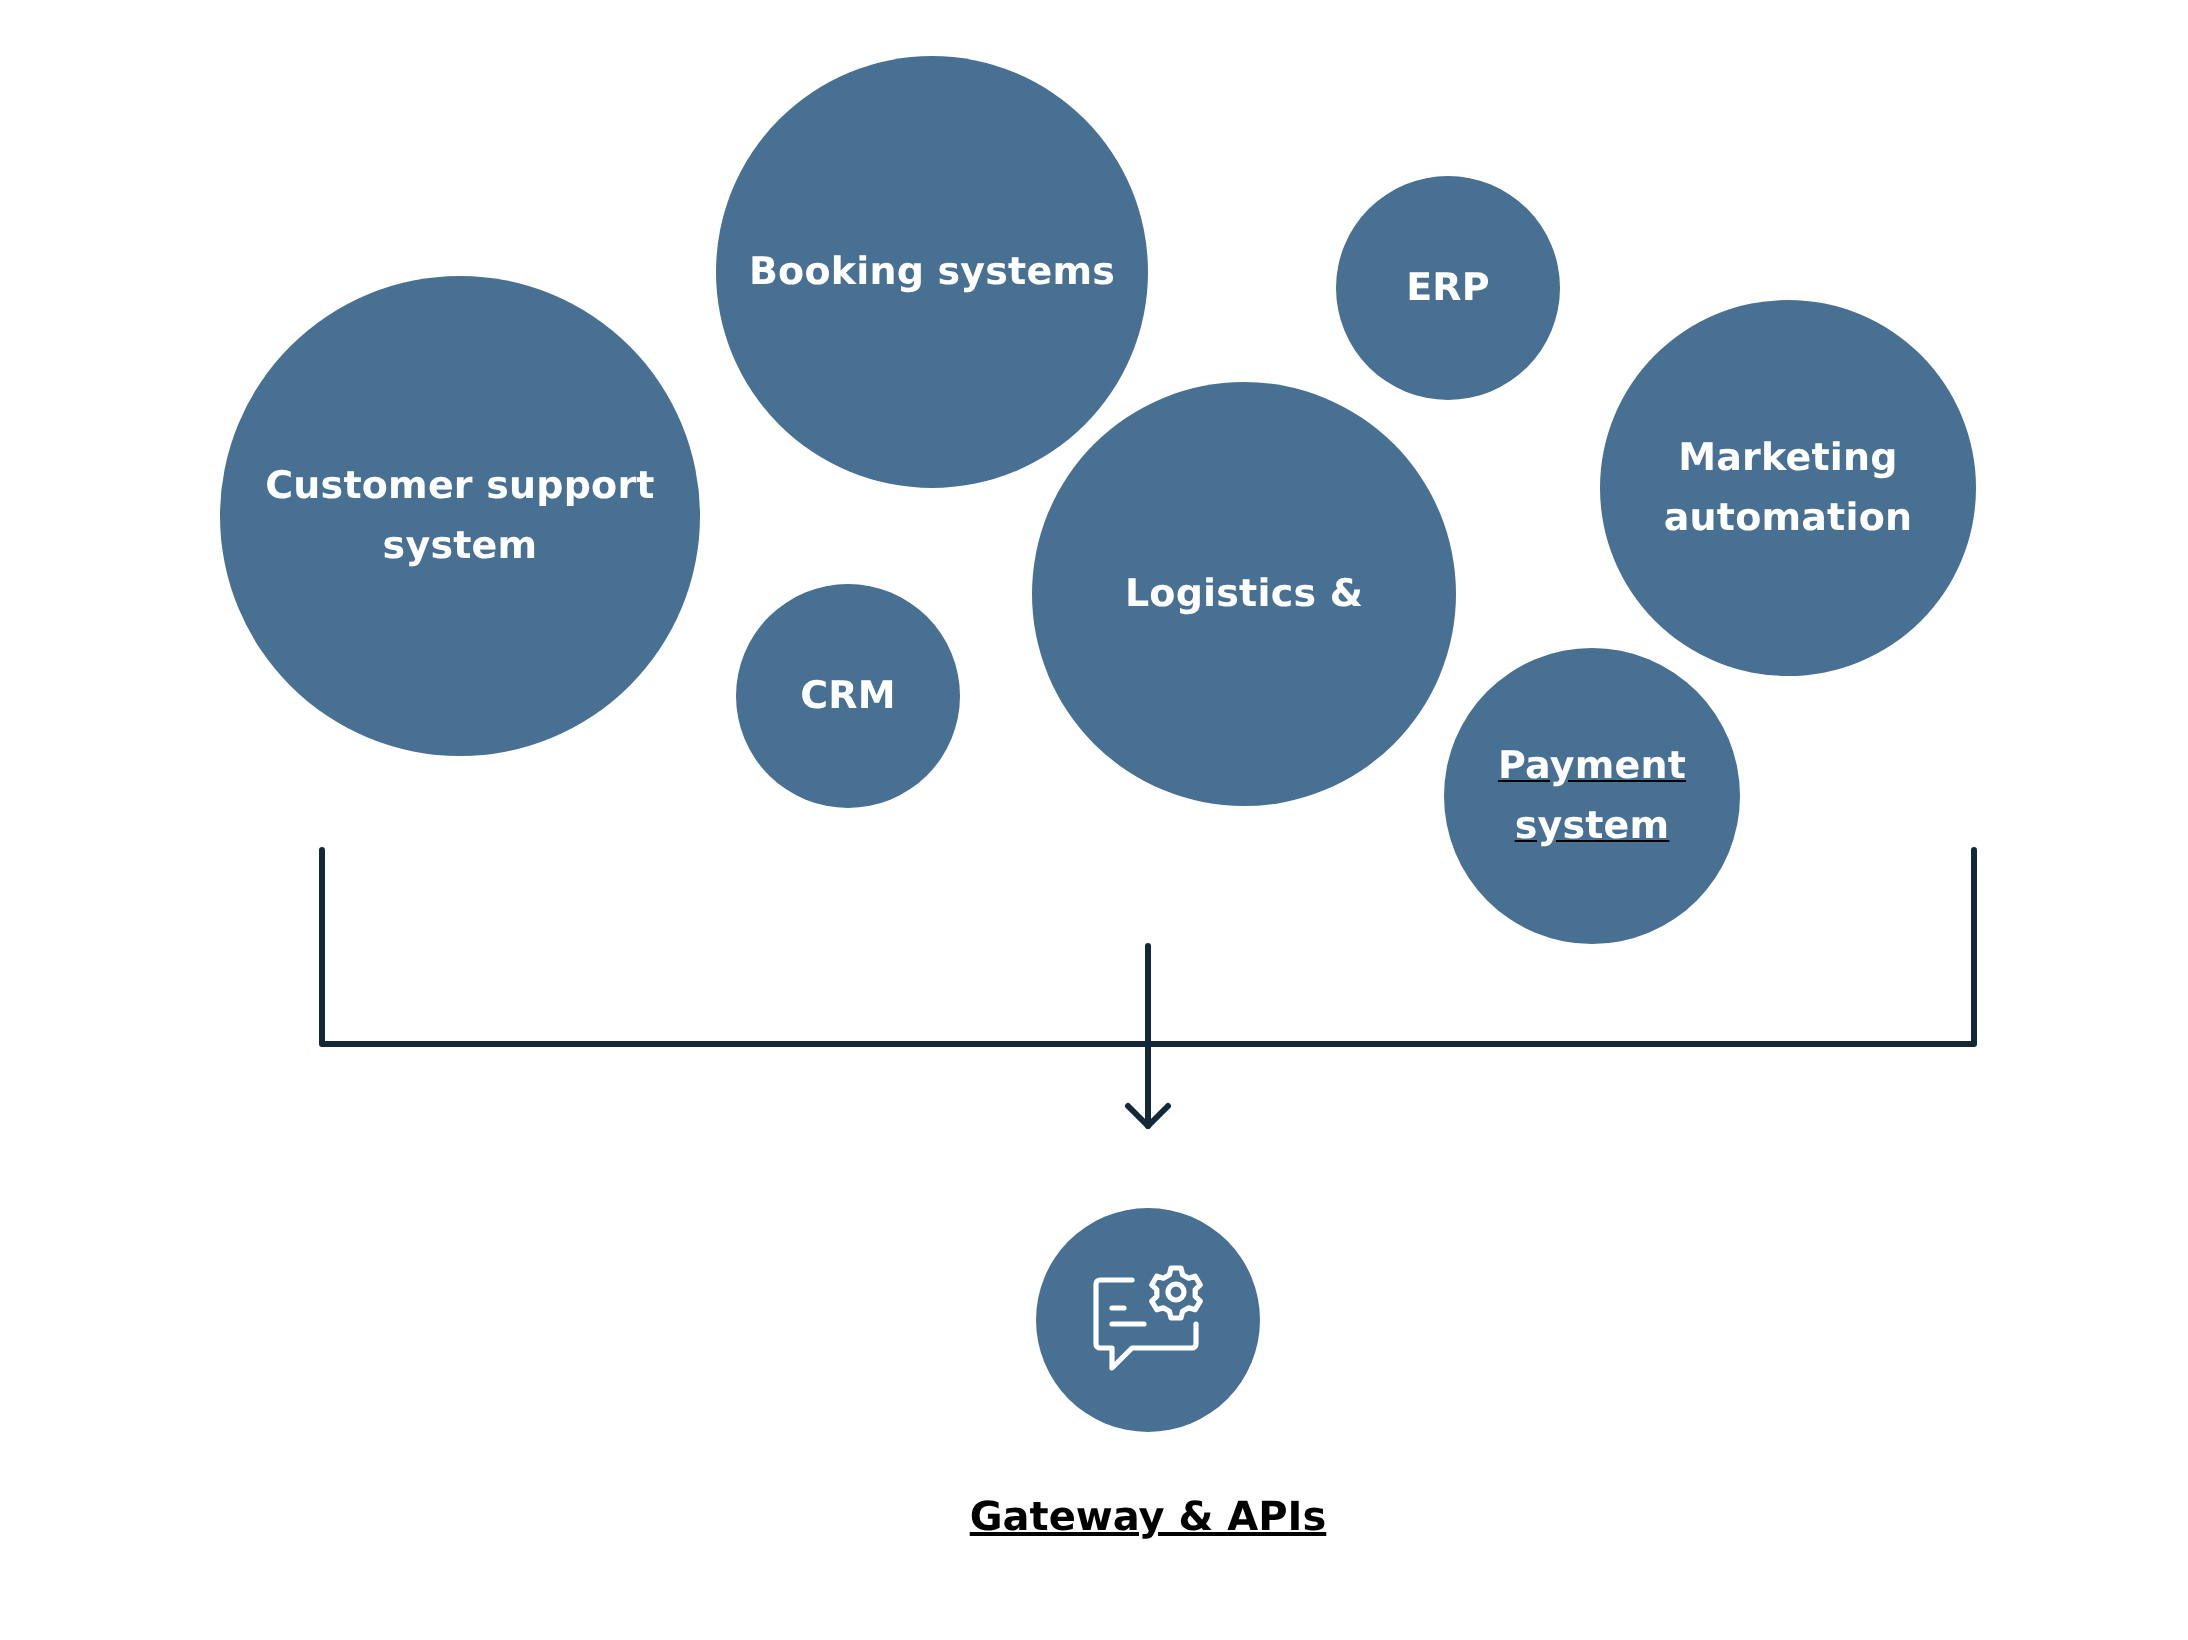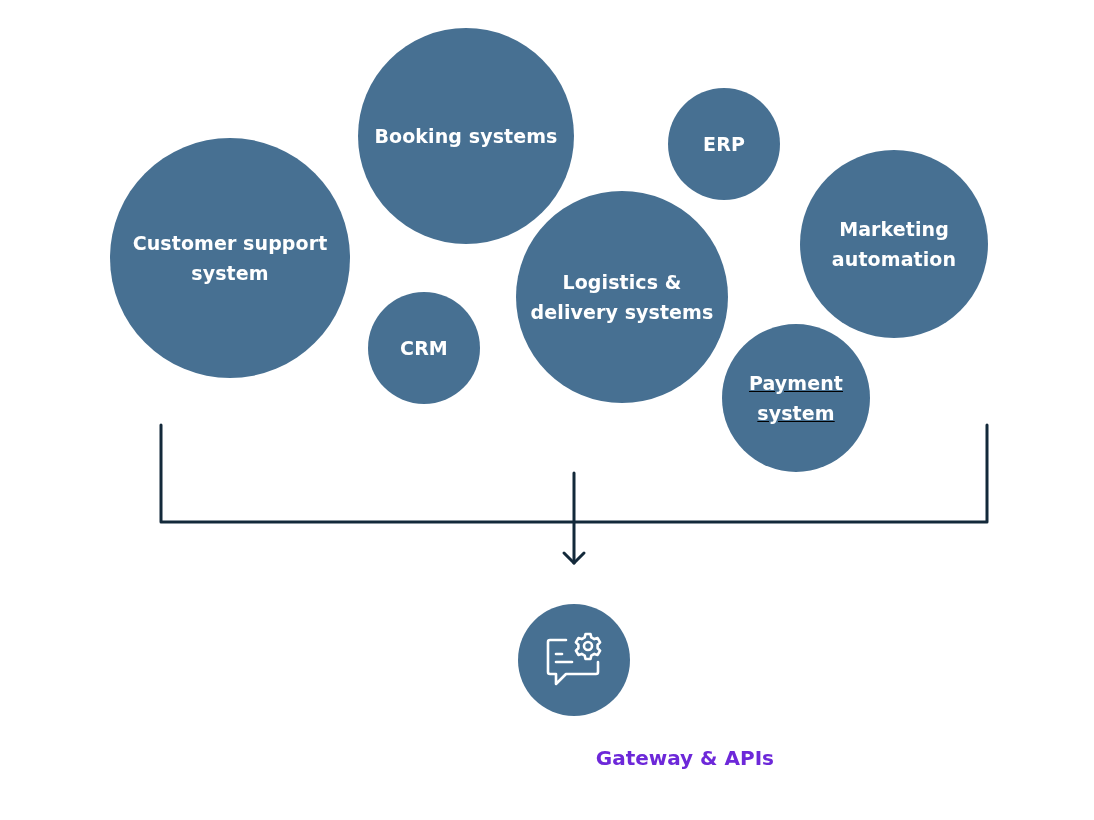--- a/index.html
+++ b/index.html
@@ -4,43 +4,43 @@
 <style>
   html, body { margin: 0; padding: 0; background: #ffffff; }
   body { width: 1094px; height: 820px; position: relative; overflow: hidden;
          font-family: "DejaVu Sans", "Liberation Sans", sans-serif; }
   .bubble { position: absolute; border-radius: 50%; background: #477092;
             display: flex; align-items: center; justify-content: center; text-align: center; }
   .bubble span { color: #ffffff; font-size: 19px; line-height: 30px; font-weight: 600; letter-spacing: 0.1px; }
   #connectors { position: absolute; left: 0; top: 0; }
   .gateway { position: absolute; left: 518px; top: 604px; width: 112px; height: 112px;
              border-radius: 50%; background: #477092; display: flex; align-items: center; justify-content: center; }
-  .gateway-label { position: absolute; left: 374px; top: 746px; width: 400px; text-align: right;
-                   font-size: 20px; font-weight: 600; color: #6d28d9; }
+  .gateway-label { position: absolute; left: 374px; top: 746px; width: 400px; text-align: center;
+                   font-size: 20px; font-weight: 600; color: #000000; text-decoration: underline; }
 </style>
 </head>
 <body>
 
 <div class="bubble" style="left:110px;top:138px;width:240px;height:240px;">
   <span><span>Customer support</span><br><span>system</span></span>
 </div>
 <div class="bubble" style="left:358px;top:28px;width:216px;height:216px;">
   <span>Booking systems</span>
 </div>
 <div class="bubble" style="left:668px;top:88px;width:112px;height:112px;">
   <span>ERP</span>
 </div>
 <div class="bubble" style="left:800px;top:150px;width:188px;height:188px;">
   <span><span>Marketing</span><br><span>automation</span></span>
 </div>
 <div class="bubble" style="left:368px;top:292px;width:112px;height:112px;justify-content:center;">
   <span>CRM</span>
 </div>
 <div class="bubble" style="left:516px;top:191px;width:212px;height:212px;">
-  <span><span>Logistics &amp;</span><br><span>delivery systems</span></span>
+  <span><span>Logistics &amp;</span><br></span>
 </div>
 <div class="bubble" style="left:722px;top:324px;width:148px;height:148px;text-decoration:underline;">
   <span><span>Payment</span><br><span>system</span></span>
 </div>
 
 <svg id="connectors" width="1094" height="820">
   <g fill="none" stroke="#13293a" stroke-width="3" stroke-linecap="round" stroke-linejoin="round">
     <polyline points="161,425 161,522 987,522 987,425"></polyline>
     <line x1="574" y1="473" x2="574" y2="563"></line>
     <polyline points="564,553 574,563 584,553"></polyline>

